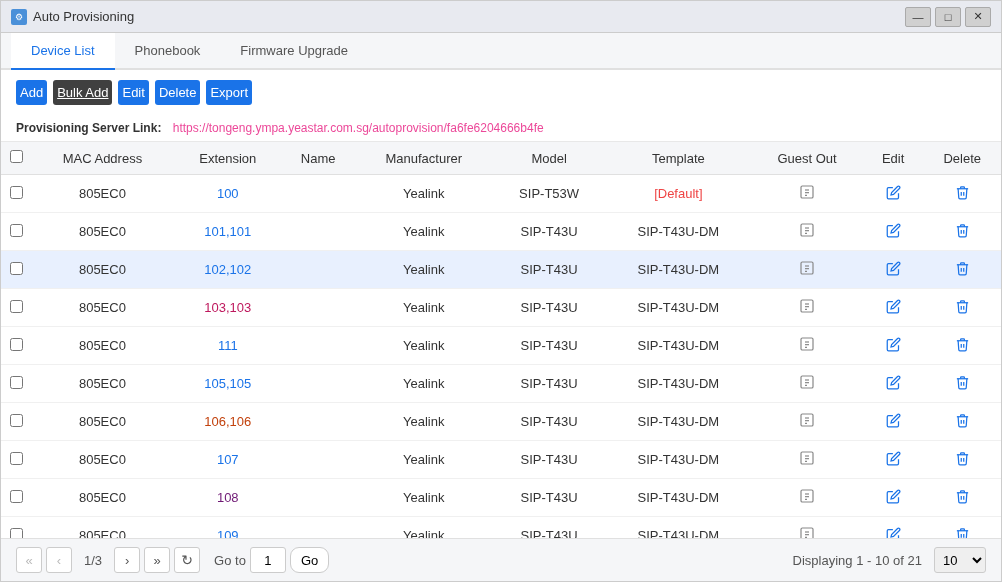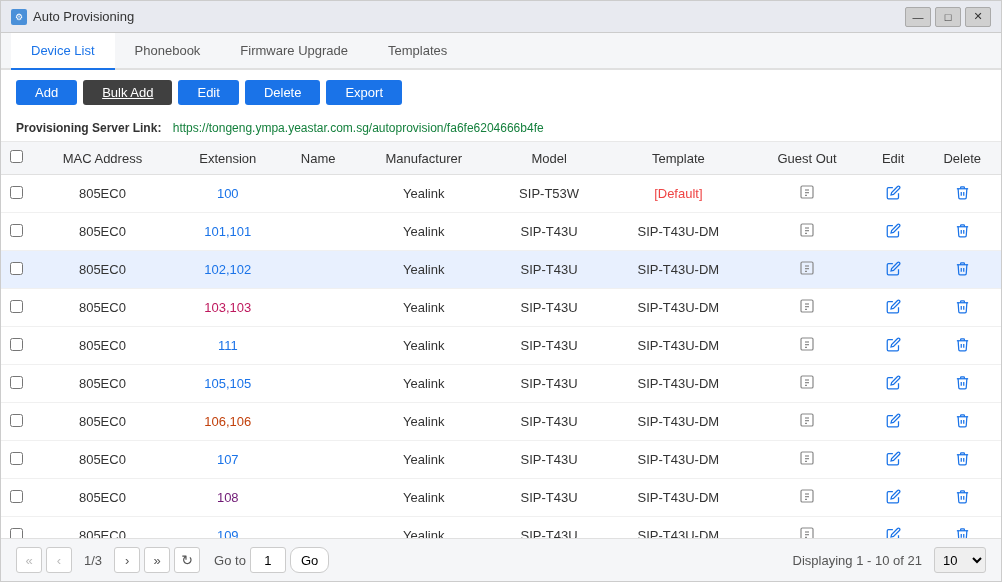--- a/index.html
+++ b/index.html
@@ -85,21 +85,21 @@
     }
     .toolbar {
       display: flex;
       align-items: center;
       padding: 10px 15px;
       gap: 6px;
       flex-shrink: 0;
       background: #fff;
     }
     .btn {
-      padding: 5px 19px;
+      padding: 5px 4px;
       border: none;
       border-radius: 3px;
       cursor: pointer;
       font-size: 13px;
       color: #fff;
     }
     .btn-primary { background: #1a73e8; }
     .btn-secondary { background: #404040; text-decoration: underline; }
     .btn-edit { background: #1a73e8; }
     .btn-delete { background: #1a73e8; }
@@ -132,21 +132,21 @@
     }
     .server-link-bar {
       padding: 6px 15px;
       font-size: 12px;
       color: #333;
       background: #fff;
       border-bottom: 1px solid #e8e8e8;
       flex-shrink: 0;
     }
     .server-link-bar .label { font-weight: 600; }
-    .server-link-bar .url { color: #15803d; margin-left: 8px; }
+    .server-link-bar .url { color: #ec4899; margin-left: 8px; }
     .table-container {
       flex: 1;
       overflow-y: auto;
       background: #fff;
     }
     table {
       width: 100%;
       border-collapse: collapse;
     }
     thead tr {
@@ -260,21 +260,20 @@
       <div class="title-bar-btn">—</div>
       <div class="title-bar-btn">□</div>
       <div class="title-bar-btn">✕</div>
     </div>
   </div>
 
   <div class="tab-bar">
     <div class="tab active">Device List</div>
     <div class="tab">Phonebook</div>
     <div class="tab">Firmware Upgrade</div>
-    <div class="tab">Templates</div>
   </div>
 
   <div class="toolbar">
     <button class="btn btn-primary">Add</button>
     <button class="btn btn-secondary">Bulk Add</button>
     <button class="btn btn-edit">Edit</button>
     <button class="btn btn-delete">Delete</button>
     <button class="btn btn-export">Export</button>
   </div>
 

